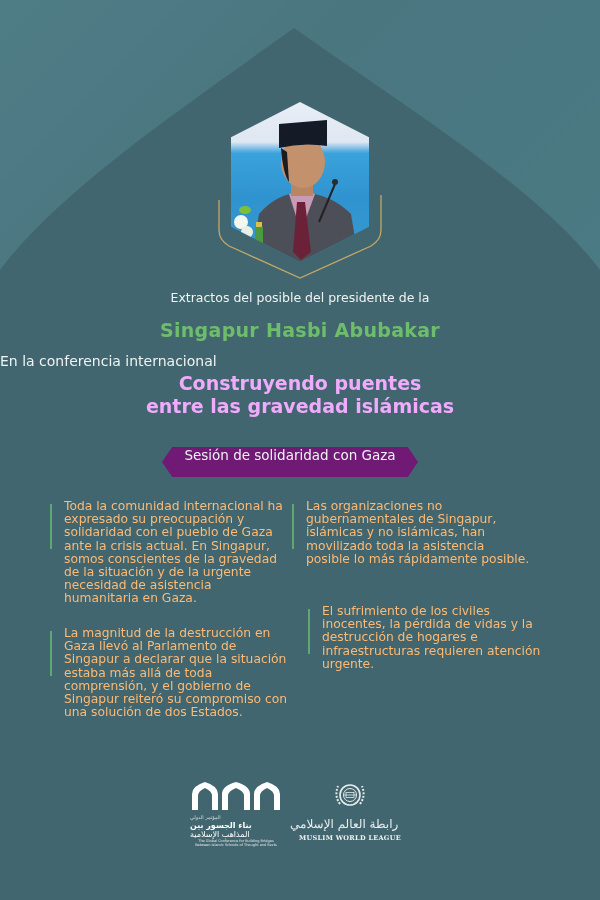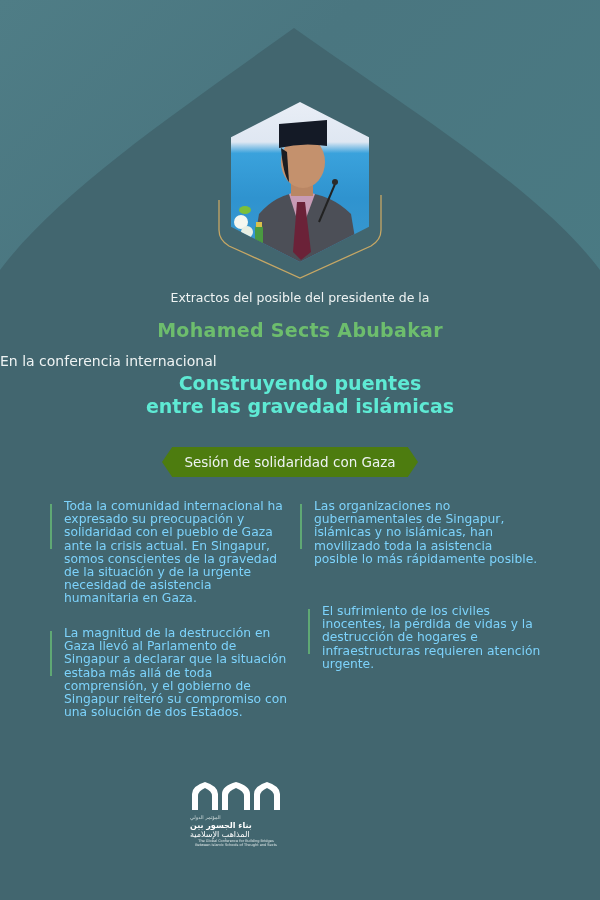--- a/index.html
+++ b/index.html
@@ -34,40 +34,40 @@
   .speaker-name {
     position: absolute; left: 0; top: 319px; width: 600px; text-align: center;
     font-size: 19px; font-weight: bold; color: #6dbd6d; letter-spacing: 0.3px;
   }
   .conf-label {
     position: absolute; left: 0; top: 353px; width: 600px; text-align: left;
     font-size: 14px; color: #eef3f3;
   }
   .conf-title {
     position: absolute; left: 0; top: 372px; width: 600px; text-align: center;
-    font-size: 19px; line-height: 23px; font-weight: bold; color: #5eead4;
+    font-size: 19px; line-height: 23px; font-weight: bold; color: #f0abfc;
   }
   .session-badge {
     position: absolute; left: 162px; top: 447px; width: 256px; height: 30px;
-    background: #4d7c0f;
+    background: #701a75;
     clip-path: polygon(4% 0, 96% 0, 100% 50%, 96% 100%, 4% 100%, 0 50%);
-    display: flex; align-items: center; justify-content: center;
+    display: flex; align-items: flex-start; justify-content: center;
     font-size: 13.5px; color: #eef3f3;
   }
   .quote {
-    position: absolute; font-size: 12.3px; line-height: 13.2px; color: #7dd3fc;
+    position: absolute; font-size: 12.3px; line-height: 13.2px; color: #fdba74;
     padding-left: 14px;
   }
   .quote .bar {
     position: absolute; left: 0; top: 4px; width: 1.5px; height: 45px;
     background: #5fa874;
   }
   .q1 { left: 50px; top: 500px; width: 240px; }
   .q2 { left: 50px; top: 627px; width: 240px; }
-  .q3 { left: 300px; top: 500px; width: 240px; }
+  .q3 { left: 292px; top: 500px; width: 240px; }
   .q4 { left: 308px; top: 605px; width: 240px; }
   .logos {
     position: absolute; left: 190px; top: 780px; width: 220px; height: 70px;
   }
   .logo-bridges { position: absolute; left: 0; top: 0; width: 92px; height: 70px; }
   .logo-mwl { position: absolute; left: 100px; top: 0; width: 120px; height: 70px; text-align: center; }
   .arabic-small {
     font-family: "DejaVu Sans", sans-serif;
     color: #ffffff; text-align: left; direction: rtl;
   }
@@ -116,21 +116,21 @@
   </div>
   <svg class="frame-svg" width="170" height="180" viewBox="0 0 170 180">
     <path d="M4 100 L4 130 Q4 140 14 146 L85 178 L156 146 Q166 140 166 130 L166 95" fill="none" stroke="#c6a765" stroke-width="1.3"></path>
   </svg>
 </div>
 
 <div class="intro">
   <div>Extractos del posible del presidente de la</div>
 </div>
 
-<div class="speaker-name">Mohamed Sects Abubakar</div>
+<div class="speaker-name">Singapur Hasbi Abubakar</div>
 
 <div class="conf-label">En la conferencia internacional</div>
 
 <div class="conf-title">
   <div>Construyendo puentes</div>
   <div>entre las gravedad islámicas</div>
 </div>
 
 <div class="session-badge">
   <span>Sesión de solidaridad con Gaza</span>
@@ -162,13 +162,25 @@
       <path d="M2 30 L2 14 Q2 6 15 2 Q28 6 28 14 L28 30 L22 30 L22 16 Q22 11 15 8 Q8 11 8 16 L8 30 Z" fill="#ffffff"></path>
       <path d="M32 30 L32 14 Q32 6 46 2 Q60 6 60 14 L60 30 L54 30 L54 16 Q54 11 46 8 Q38 11 38 16 L38 30 Z" fill="#ffffff"></path>
       <path d="M64 30 L64 14 Q64 6 77 2 Q90 6 90 14 L90 30 L84 30 L84 16 Q84 11 77 8 Q70 11 70 16 L70 30 Z" fill="#ffffff"></path>
     </svg>
     <div class="arabic-small" style="font-size:5px;line-height:7px;color:#cfdcdc;">المؤتمر الدولي</div>
     <div class="arabic-small" style="font-size:8px;line-height:9px;font-weight:bold;">بناء الجسور بين</div>
     <div class="arabic-small" style="font-size:8px;line-height:9px;font-weight:normal;">المذاهب الإسلامية</div>
     <div class="tiny">The Global Conference for Building Bridges</div>
     <div class="tiny">Between Islamic Schools of Thought and Sects</div>
   </div>
+  <div class="logo-mwl">
+    <svg width="36" height="32" viewBox="0 0 36 32">
+      <path d="M8 24 Q2 16 6 6" fill="none" stroke="#e6ecec" stroke-width="2" stroke-dasharray="2 1.5"></path>
+      <path d="M28 24 Q34 16 30 6" fill="none" stroke="#e6ecec" stroke-width="2" stroke-dasharray="2 1.5"></path>
+      <circle cx="18" cy="15" r="10" fill="none" stroke="#e6ecec" stroke-width="1.6"></circle>
+      <circle cx="18" cy="15" r="6.5" fill="none" stroke="#e6ecec" stroke-width="1"></circle>
+      <line x1="11.5" y1="15" x2="24.5" y2="15" stroke="#e6ecec" stroke-width="0.8"></line>
+      <rect x="14" y="12.5" width="8" height="5" fill="none" stroke="#e6ecec" stroke-width="0.8"></rect>
+    </svg>
+    <div class="arabic-small" style="font-size:12px;line-height:16px;font-family:'DejaVu Serif',serif;color:#e8eeee;">رابطة العالم الإسلامي</div>
+    <div class="mwl-en">MUSLIM WORLD LEAGUE</div>
+  </div>
 </div>
 
 </body></html>

